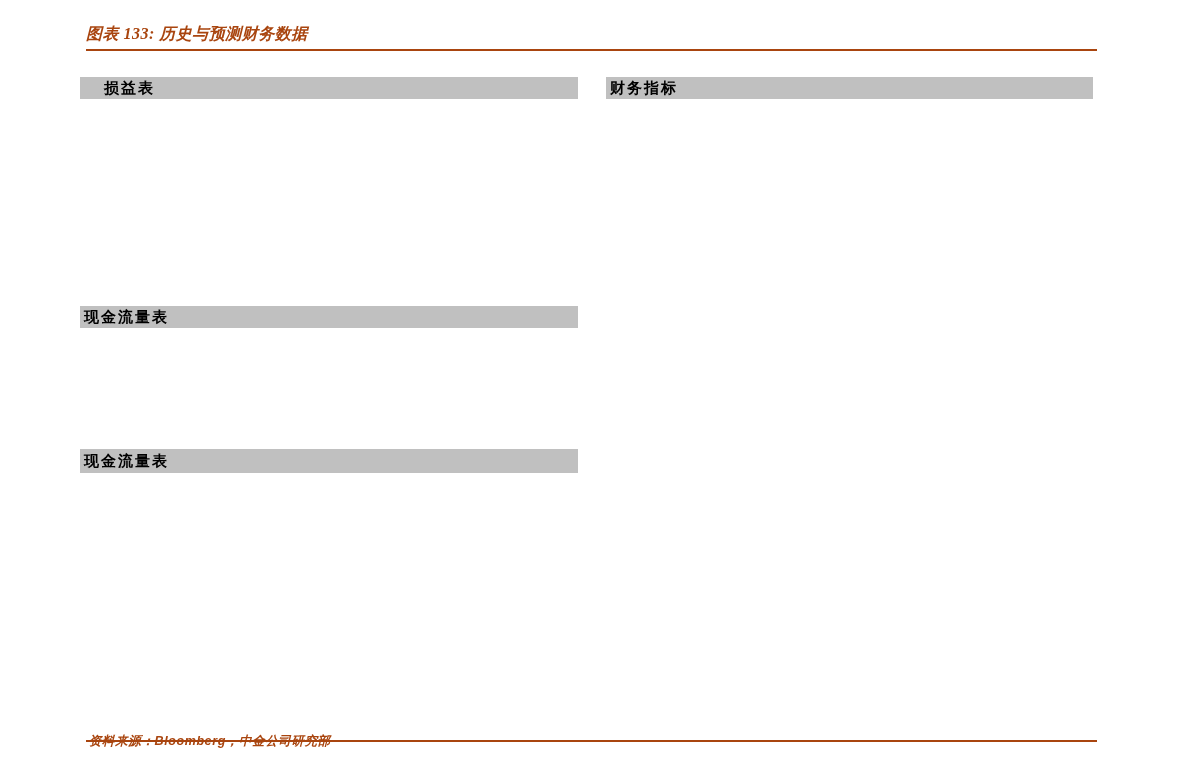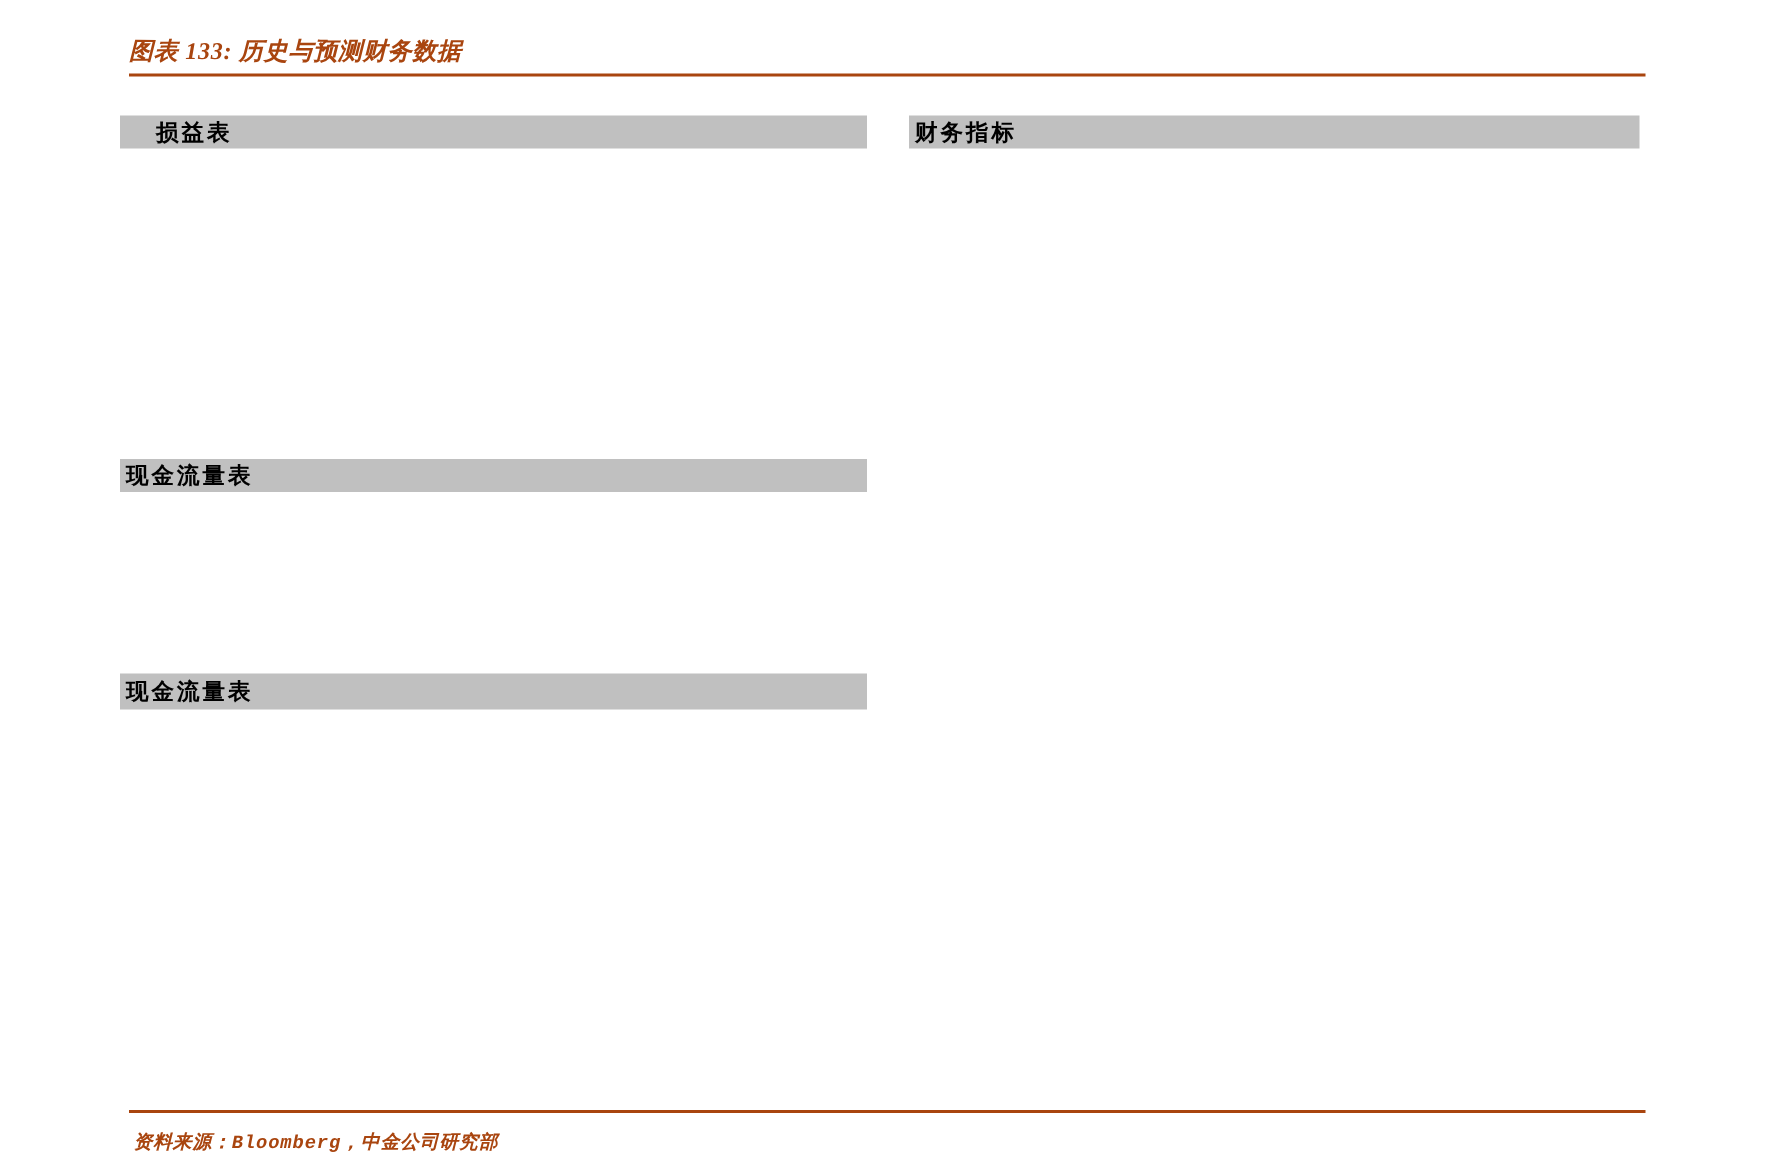--- a/index.html
+++ b/index.html
@@ -71,28 +71,27 @@
   }
   .body-income     { left: 80px;  top: 99px;  width: 498px; height: 200px; }
   .body-indicators { left: 606px; top: 99px;  width: 487px; height: 630px; }
   .body-cashflow   { left: 80px;  top: 328px; width: 498px; height: 115px; }
   .body-balance    { left: 80px;  top: 473px; width: 498px; height: 255px; }
 
   .source-note {
     position: absolute;
     left: 89px;
     top: 733px;
-    font-family: Liberation Mono, monospace;
+    font-family: Liberation Sans, sans-serif;
     font-size: 12.5px;
     font-weight: bold;
     font-style: italic;
     letter-spacing: 0.6px;
     color: var(--accent, #a9450f);
     white-space: nowrap;
-    margin-top: 20px;
   }
 </style>
 </head>
 <body>
 
 <div class="page">
 
   <div class="figure-title">图表 133: 历史与预测财务数据</div>
 
   <div class="rule rule-top"></div>

